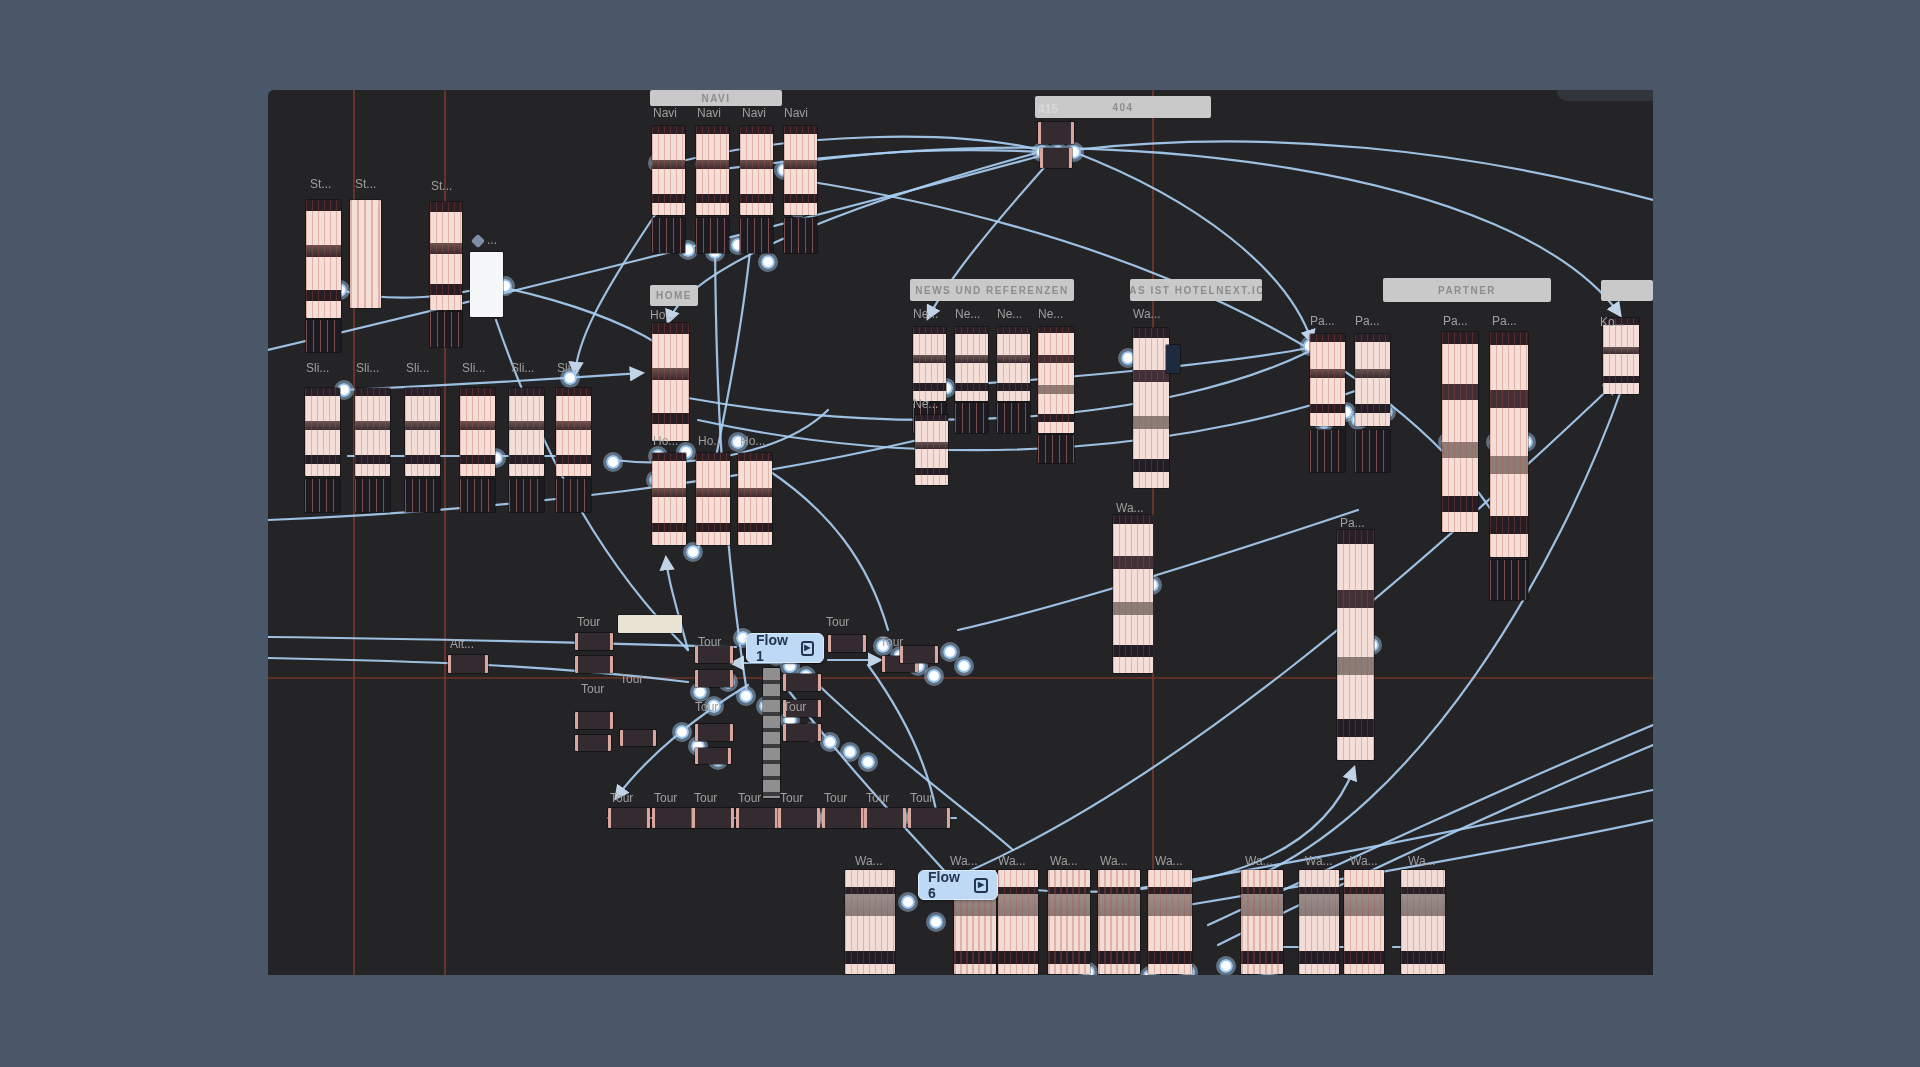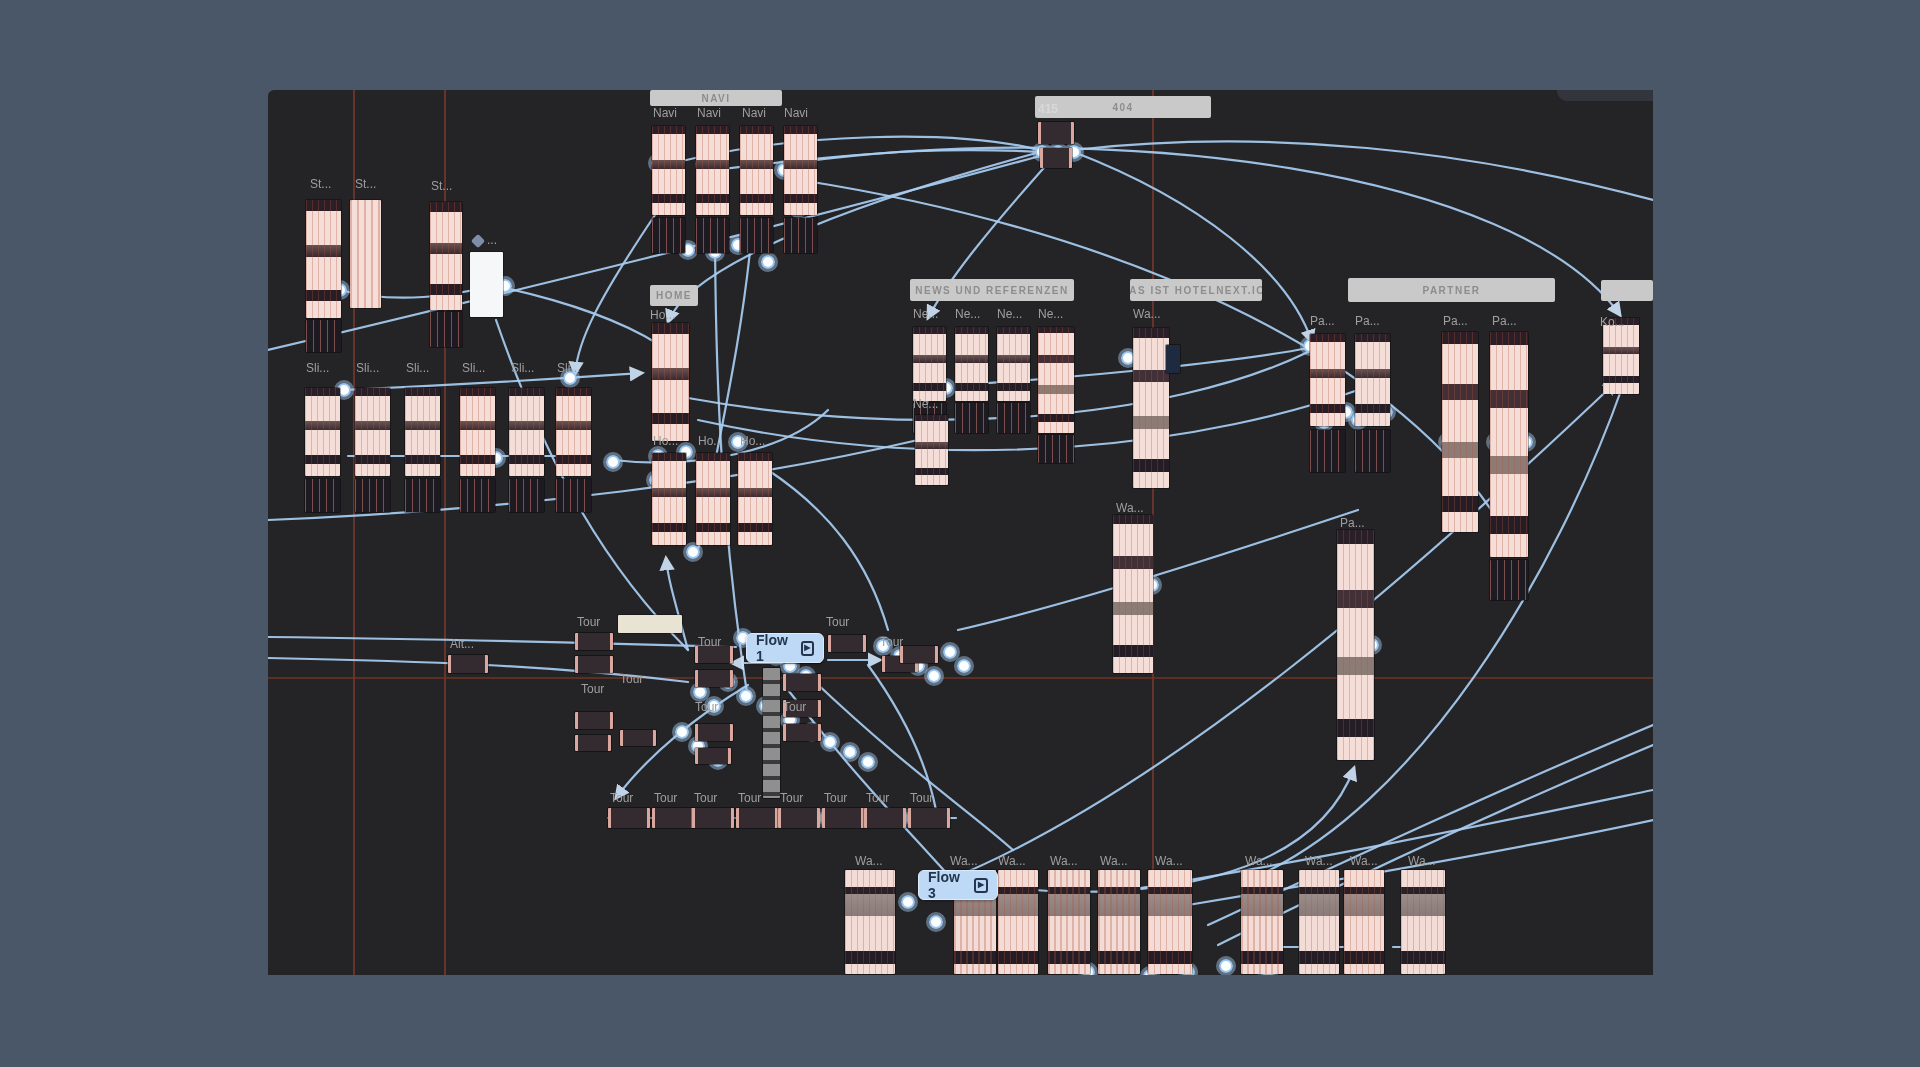--- a/index.html
+++ b/index.html
@@ -428,21 +428,21 @@
       <div class="frame v-wa" style="left: 1031px; top: 780px; width: 40px; height: 104px;"></div>
       <div class="frame v-wa" style="left: 1076px; top: 780px; width: 40px; height: 104px;"></div>
       <div class="frame v-wa" style="left: 1133px; top: 780px; width: 44px; height: 104px;"></div>
     </div>
   <div id="sections">
       <div class="section-bar" style="left: 382px; top: 0px; width: 132px; height: 16px;">NAVI</div>
       <div class="section-bar" style="left: 767px; top: 6px; width: 176px; height: 22px;">404</div>
       <div class="section-bar" style="left: 382px; top: 195px; width: 48px; height: 21px;">HOME</div>
       <div class="section-bar" style="left: 642px; top: 189px; width: 164px; height: 22px;">NEWS UND REFERENZEN</div>
       <div class="section-bar" style="left: 862px; top: 189px; width: 132px; height: 22px;">WAS IST HOTELNEXT.IO?</div>
-      <div class="section-bar" style="left: 1080px; top: 188px; width: 207px; height: 24px;">PARTNER</div>
+      <div class="section-bar" style="left: 1115px; top: 188px; width: 168px; height: 24px;">PARTNER</div>
       <div class="section-bar" style="left: 1333px; top: 190px; width: 52px; height: 21px;"></div>
     </div>
   <div id="labels">
       <div class="flabel" style="left: 385px; top: 17px;">Navi</div>
       <div class="flabel" style="left: 429px; top: 17px;">Navi</div>
       <div class="flabel" style="left: 474px; top: 17px;">Navi</div>
       <div class="flabel" style="left: 516px; top: 17px;">Navi</div>
       <div class="flabel bright" style="left: 770px; top: 13px;">415</div>
       <div class="flabel" style="left: 42px; top: 88px;">St...</div>
       <div class="flabel" style="left: 87px; top: 88px;">St...</div>
@@ -499,17 +499,17 @@
       <div class="flabel" style="left: 1082px; top: 765px;">Wa...</div>
       <div class="flabel" style="left: 1140px; top: 765px;">Wa...</div>
     </div>
   <div class="diamond" style="left:205px; top:146px;"></div>
   <div id="badges">
       <div class="badge" style="left: 478px; top: 543px; width: 78px; height: 30px;">
         <span>Flow 1</span>
         <span class="play">▶</span>
       </div>
       <div class="badge" style="left: 650px; top: 780px; width: 80px; height: 30px;">
-        <span>Flow 3</span>
+        <span>Flow 6</span>
         <span class="play">▶</span>
       </div>
     </div>
 </div>
 
 </body></html>

